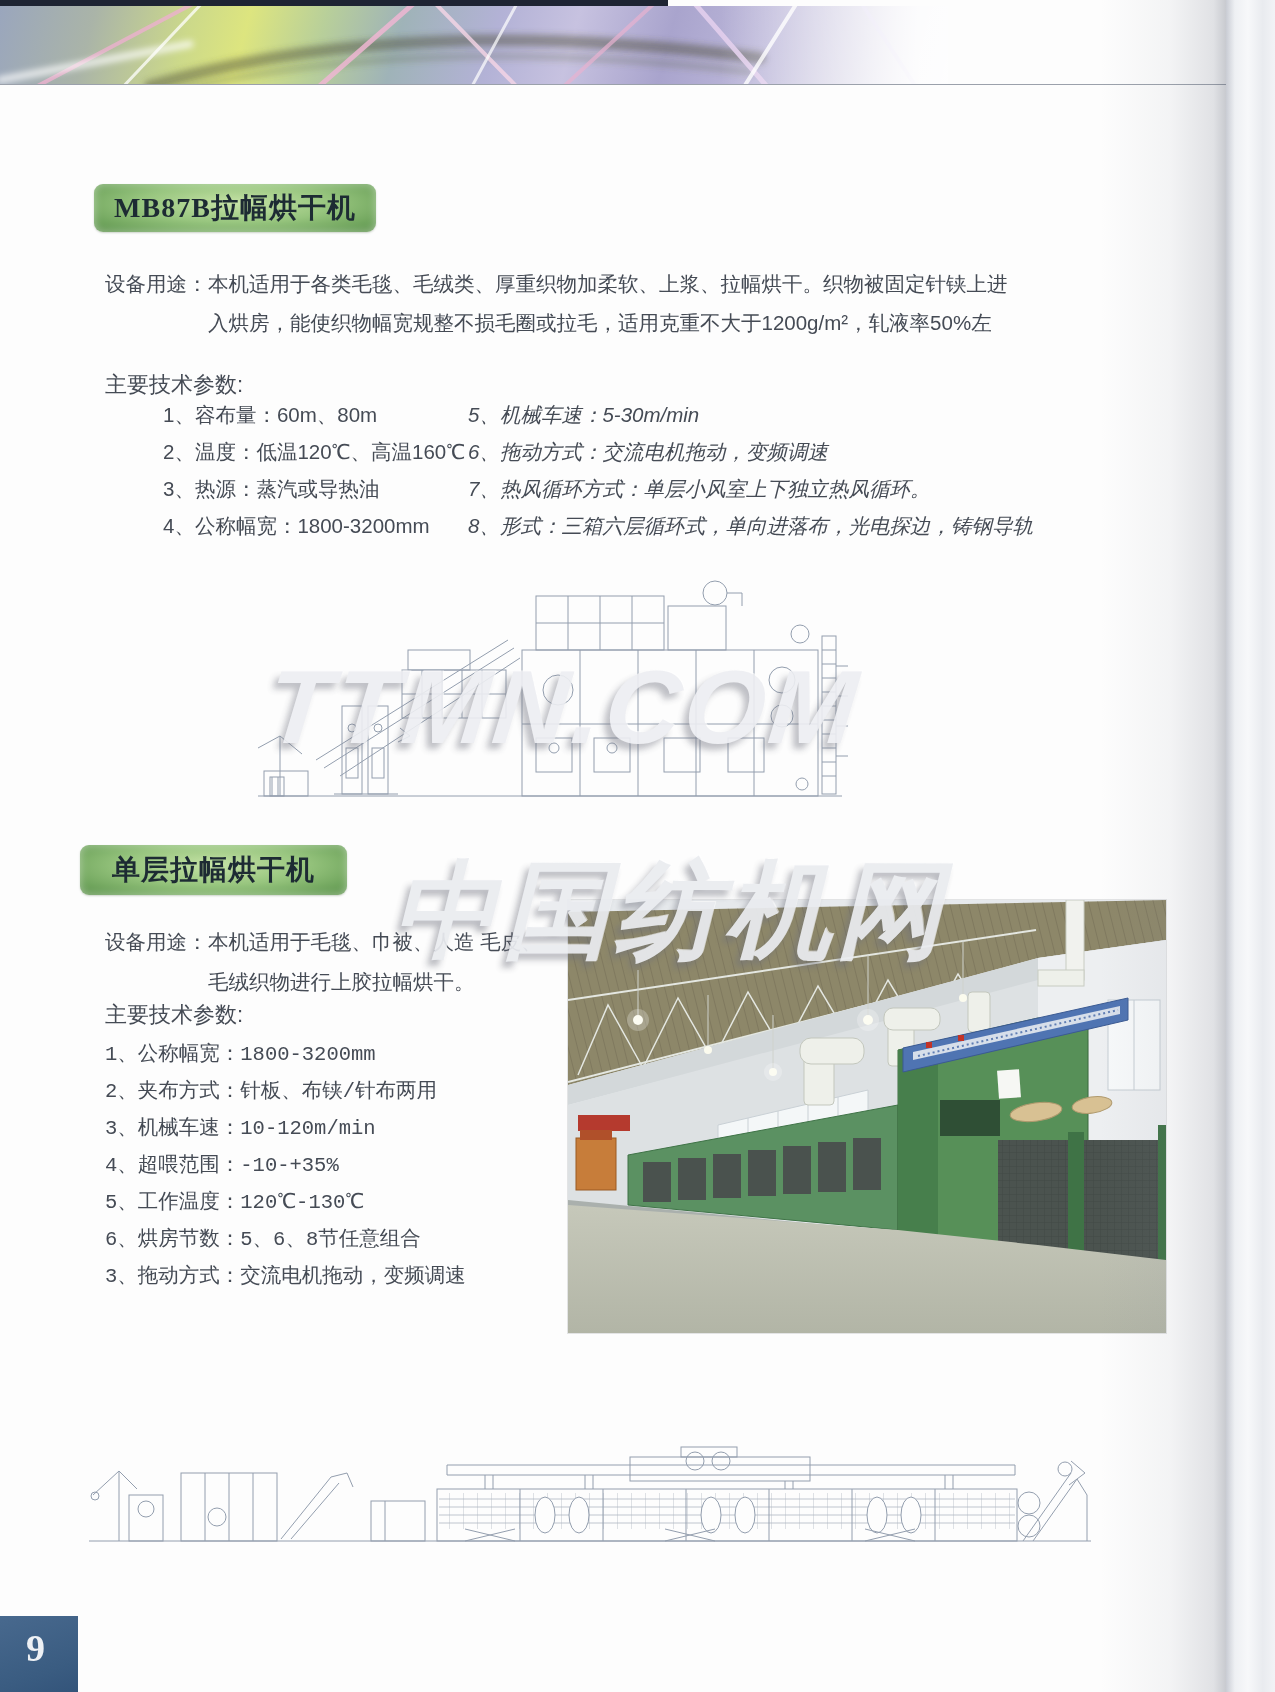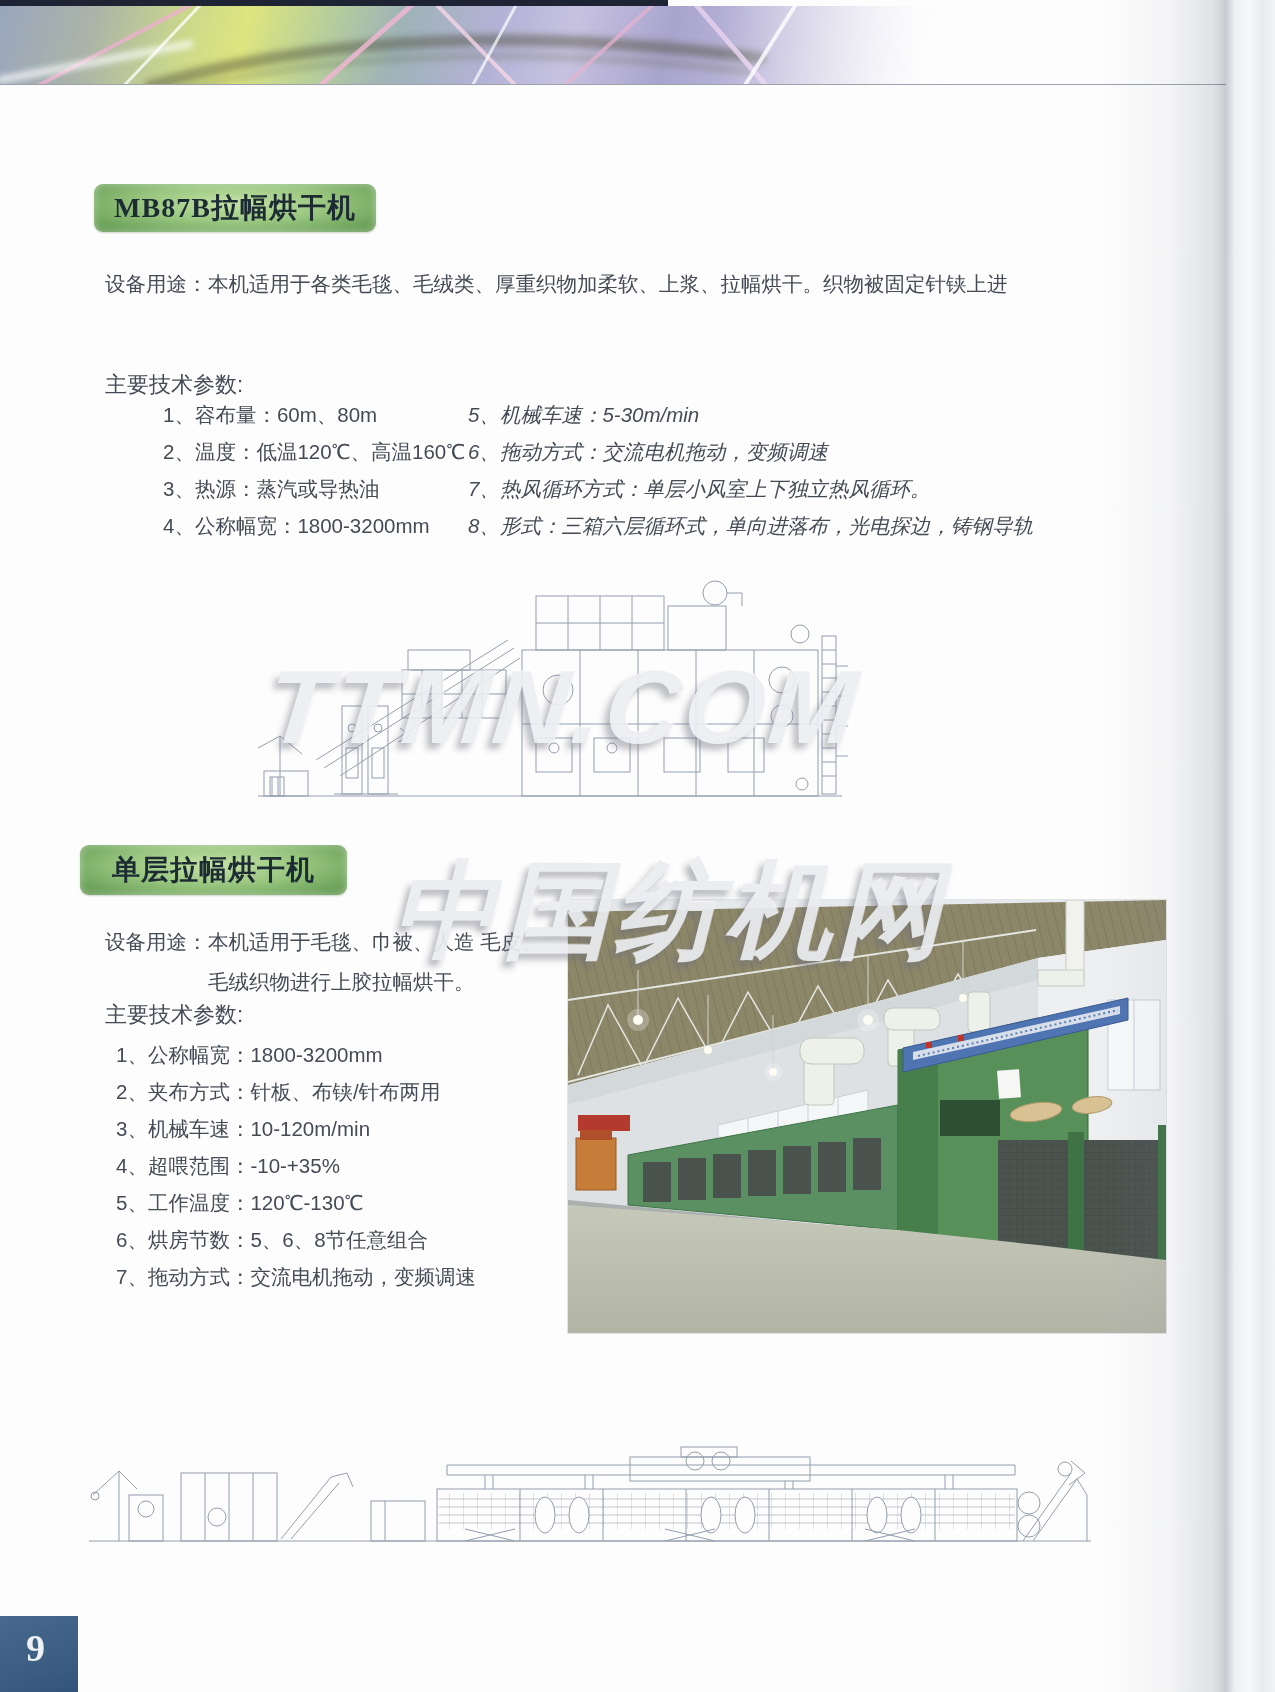--- a/index.html
+++ b/index.html
@@ -40,21 +40,21 @@
   .usage2 .lbl{line-height:40px;}
   .usage2 .lines{line-height:40px;}
 
   .params-label{font-size:22px;}
   .pl1{left:105px;top:370px;}
   .pl2{left:105px;top:1000px;}
   .plist{font-size:20.5px;}
   .plist div{height:37px;line-height:37px;white-space:nowrap;}
   .col1{left:163px;top:396px;}
   .col2{left:468px;top:396px;font-style:italic;}
-  .list2{left:116px;top:1036px;}
+  .list2{left:105px;top:1036px;font-family:Liberation Mono, monospace;}
 
   
   .drawing1{left:250px;top:578px;width:600px;height:258px;}
   .drawing2{left:85px;top:1443px;width:1010px;height:130px;}
   .drawing svg{display:block;}
 
   
   .wm{font-weight:bold;z-index:5;pointer-events:none;white-space:nowrap;}
   .wm-en{left:268px;top:648px;font-size:104px;font-style:italic;letter-spacing:4px;
     transform:skewX(-6deg);color:#edeef2;opacity:.9;
@@ -107,20 +107,21 @@
   <div class="abs hairline"></div>
 
   <div class="abs badge badge1">
     <span>MB87B拉幅烘干机</span>
   </div>
 
   <div class="abs usage usage1">
     <div class="lbl">设备用途：</div>
     <div class="lines">
       <div>本机适用于各类毛毯、毛绒类、厚重织物加柔软、上浆、拉幅烘干。织物被固定针铗上进</div>
+      <div>入烘房，能使织物幅宽规整不损毛圈或拉毛，适用克重不大于1200g/m²，轧液率50%左</div>
     </div>
   </div>
 
   <div class="abs params-label pl1">主要技术参数:</div>
 
   <div class="abs plist col1">
     <div>1、容布量：60m、80m</div>
     <div>2、温度：低温120℃、高温160℃</div>
     <div>3、热源：蒸汽或导热油</div>
     <div>4、公称幅宽：1800-3200mm</div>
@@ -222,21 +223,21 @@
 
   <div class="abs params-label pl2">主要技术参数:</div>
 
   <div class="abs plist list2">
     <div>1、公称幅宽：1800-3200mm</div>
     <div>2、夹布方式：针板、布铗/针布两用</div>
     <div>3、机械车速：10-120m/min</div>
     <div>4、超喂范围：-10-+35%</div>
     <div>5、工作温度：120℃-130℃</div>
     <div>6、烘房节数：5、6、8节任意组合</div>
-    <div>7、拖动方式：交流电机拖动，变频调速</div>
+    <div>3、拖动方式：交流电机拖动，变频调速</div>
   </div>
 
   <div class="abs photo">
     <svg width="598" height="433" viewBox="0 0 598 433">
       <defs>
         <linearGradient id="floorG" x1="0" y1="0" x2="0" y2="1">
           <stop offset="0" stop-color="#c6c8ba"></stop>
             <stop offset="1" stop-color="#b2b5a6"></stop>
         </linearGradient>
         <pattern id="corr" width="9" height="9" patternTransform="rotate(-14)" patternUnits="userSpaceOnUse">

